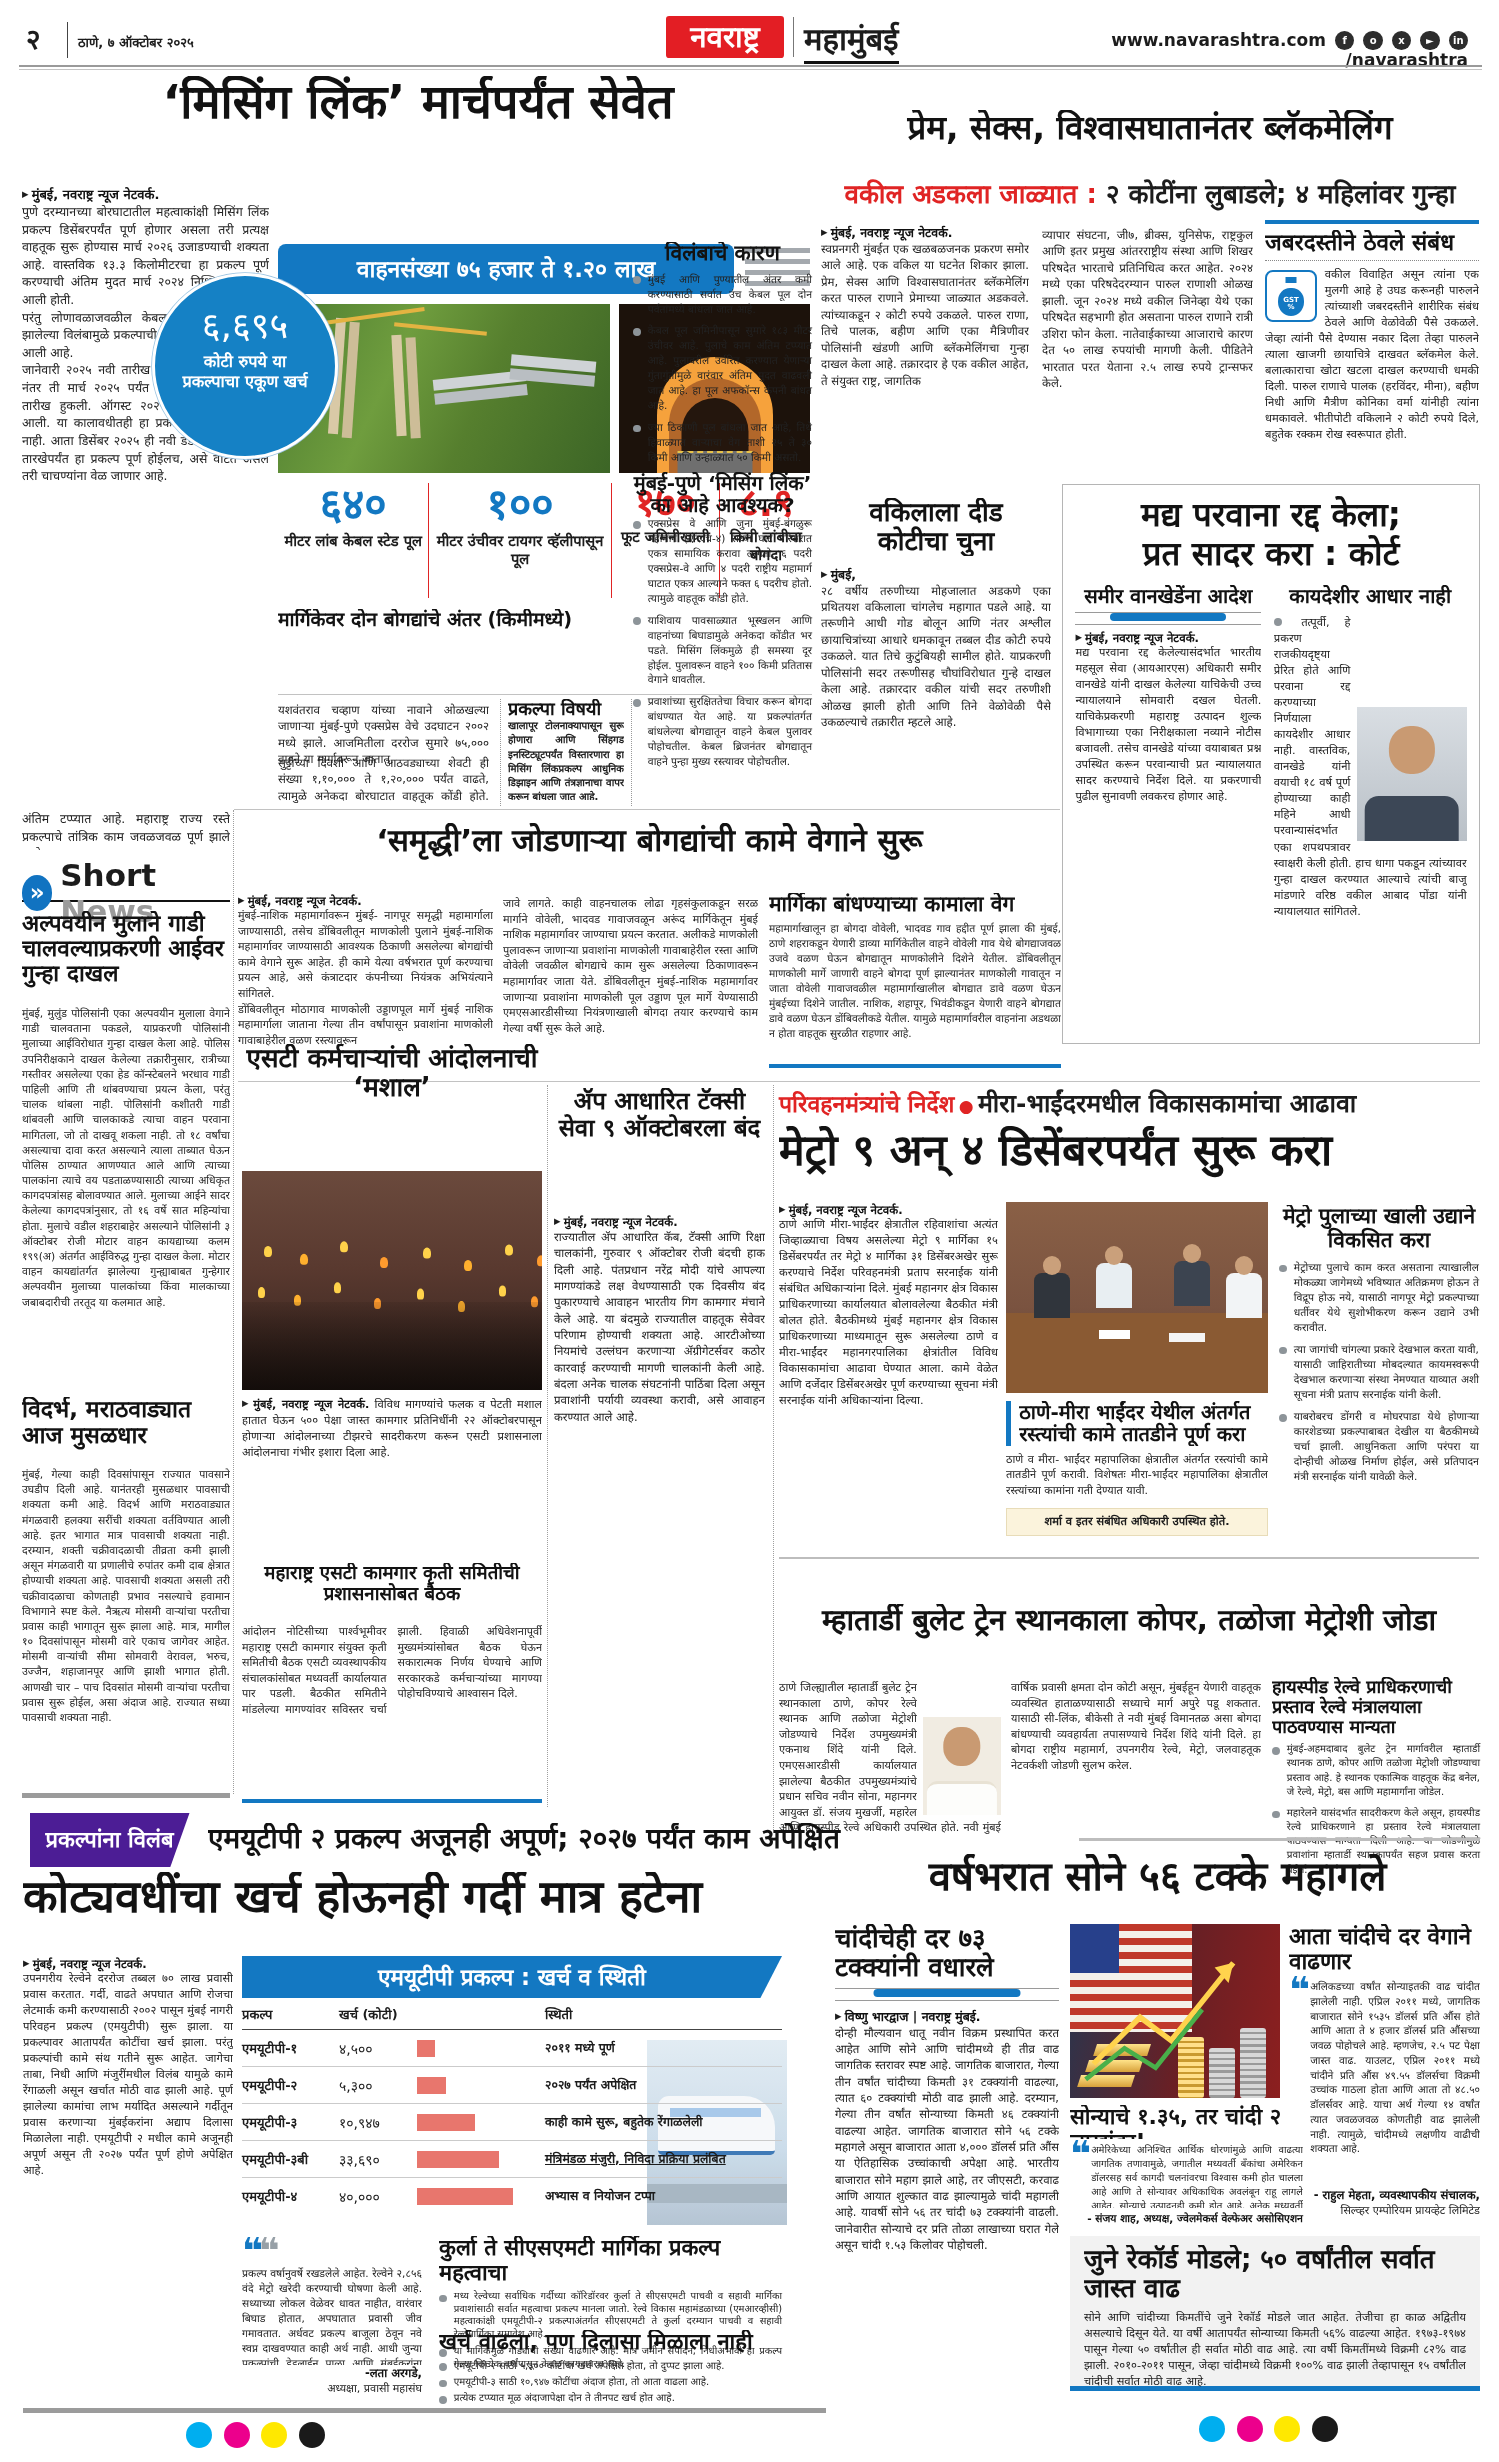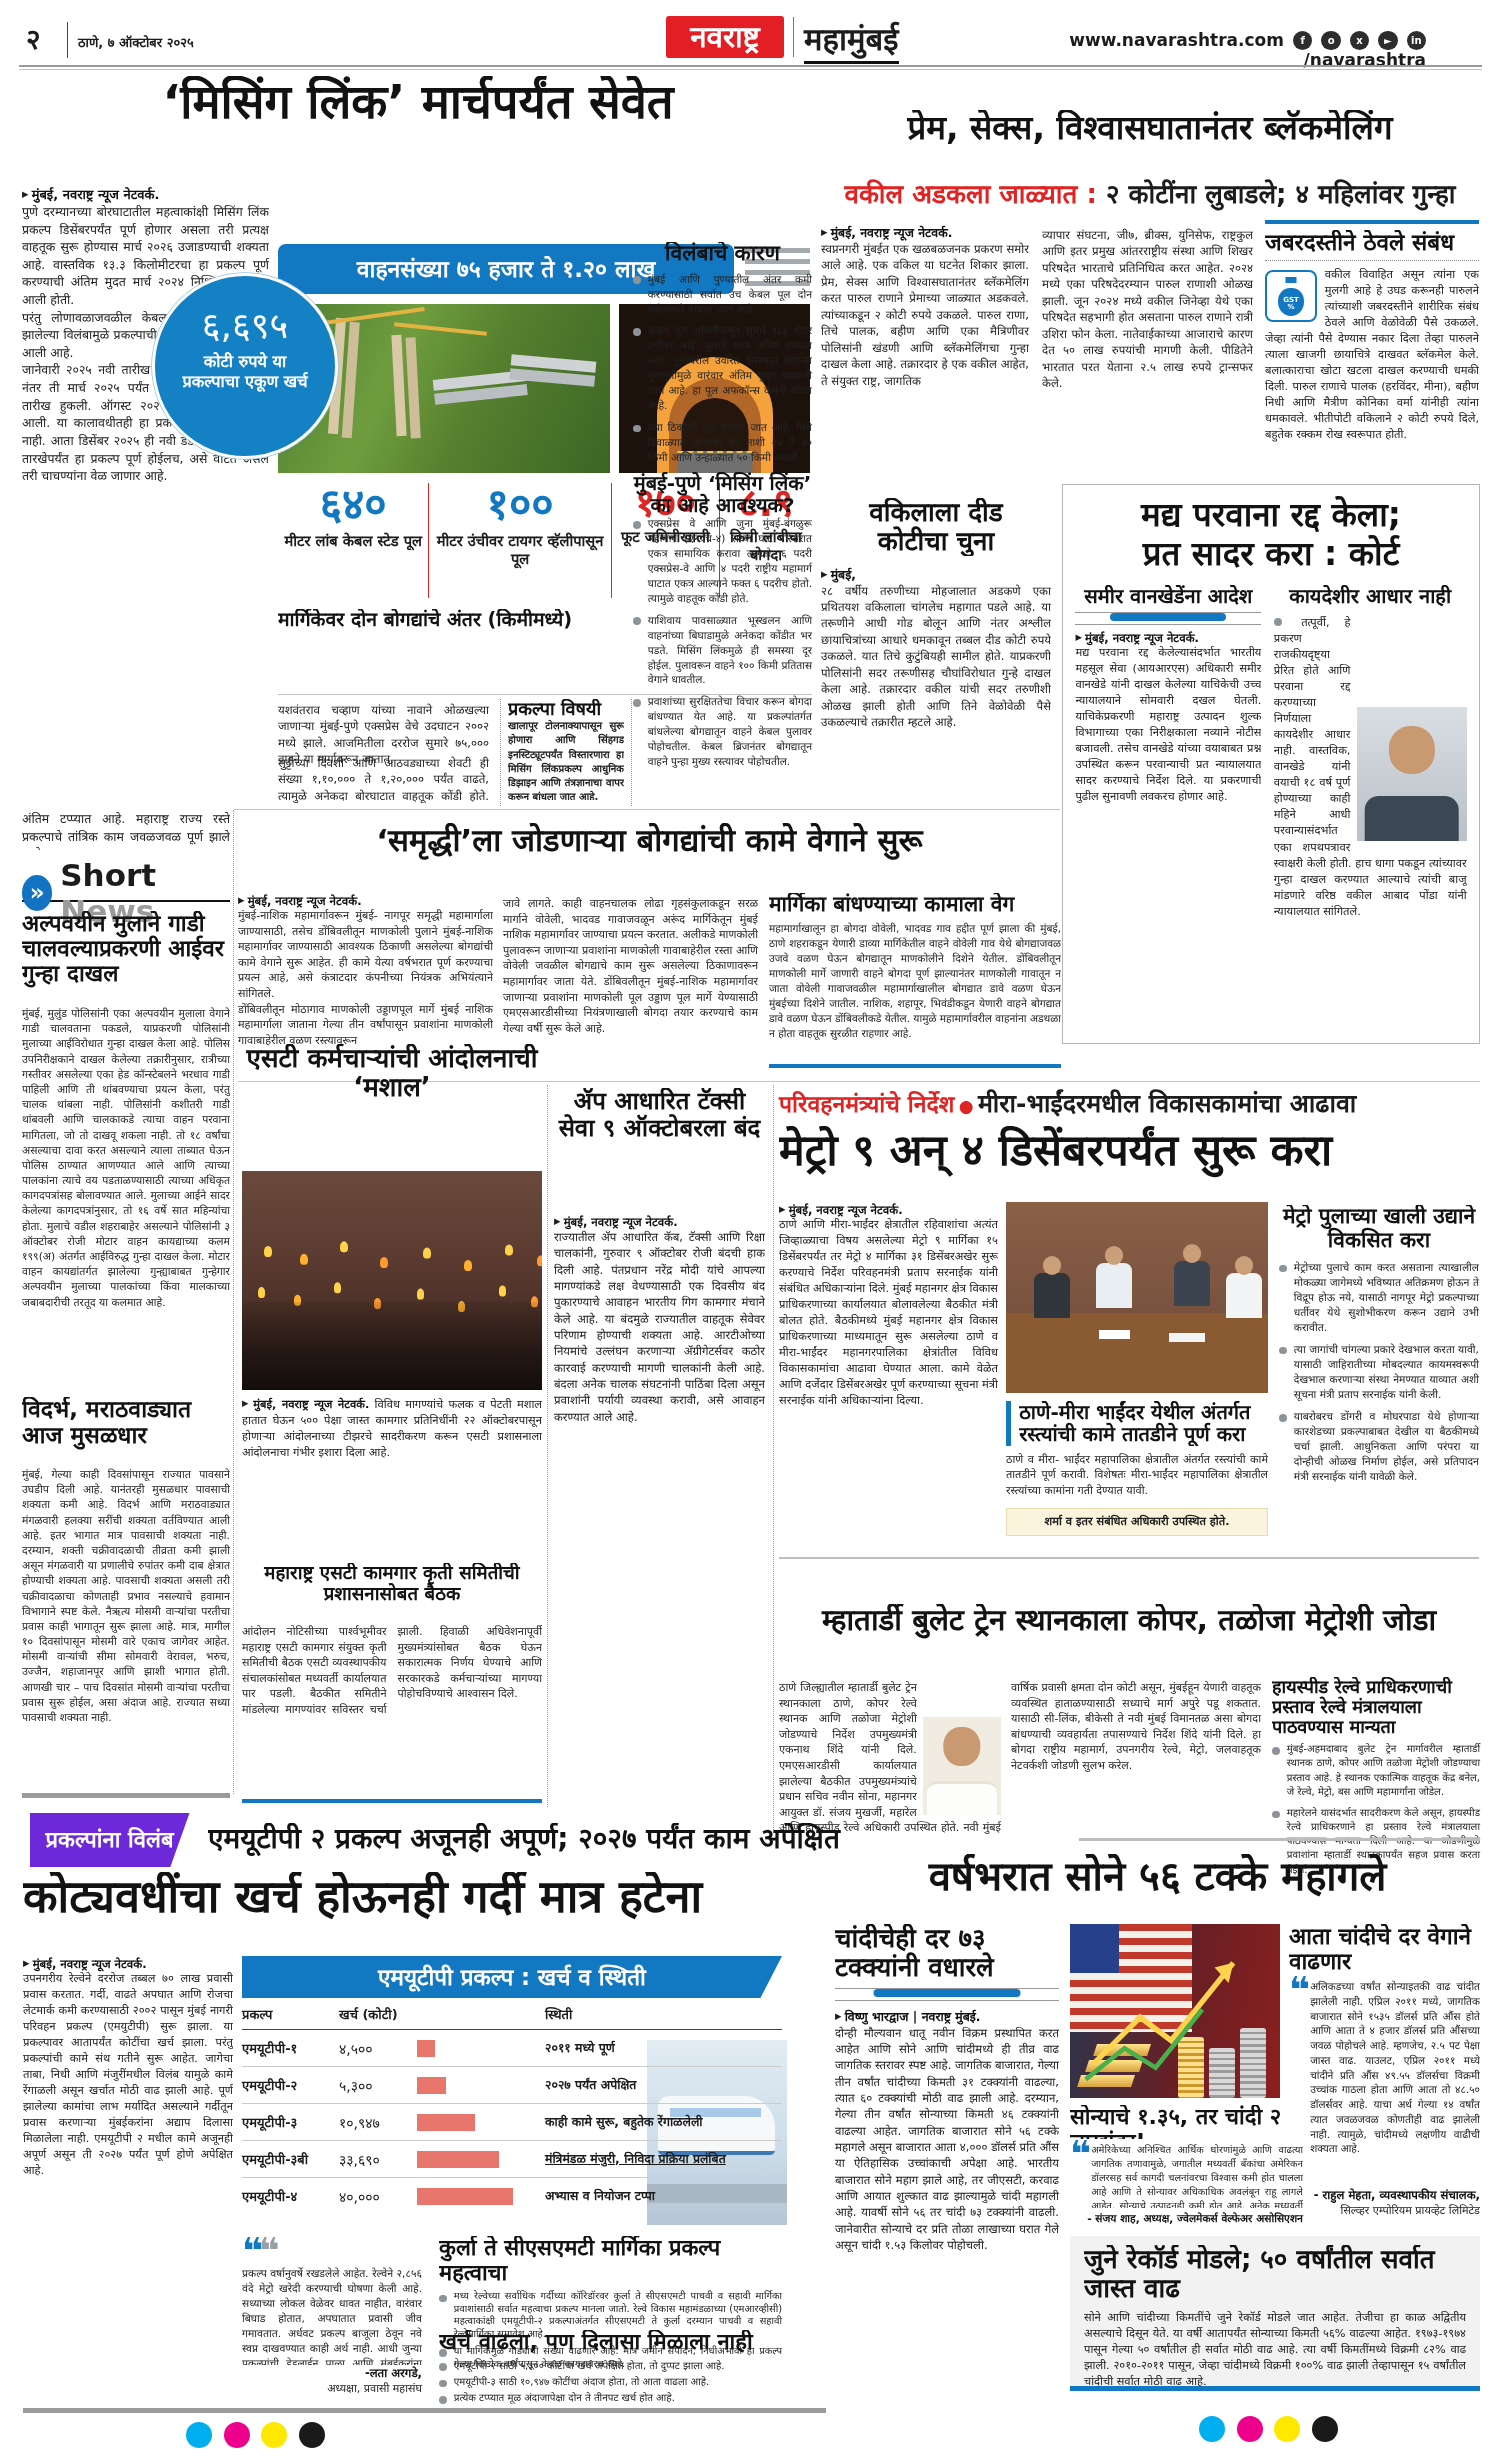--- a/index.html
+++ b/index.html
@@ -69,21 +69,21 @@
   .flag{position:absolute;left:0;top:0;width:58%;height:62%;
         background:repeating-linear-gradient(180deg,#c0392b 0 7px,#f4f0ea 7px 14px);}
   .canton{position:absolute;left:0;top:0;width:40%;height:45%;background:#27408b;}
   .gbar{position:absolute;height:12.4px;background:linear-gradient(180deg,#ffe38a,#d7a13a);transform:skewX(-18deg);}
   .coin{position:absolute;width:26px;background:repeating-linear-gradient(180deg,#d8d8d8 0 3.9px,#9a9a9a 3.9px 6.2px);border-radius:3.1px;}
   .trainimg{background:linear-gradient(180deg,#dfeaf2 0%,#c6d9e8 60%,#aebfcf 100%);}
   .trainbody{position:absolute;left:8%;top:30%;width:84%;height:30%;background:#f6f8fa;border-radius:11px 31px 4.7px 4.7px;border-bottom:4.7px solid #2b6cb0;}
   .viaduct{position:absolute;left:0;bottom:12%;width:100%;height:10%;background:#9fb0bd;}
   .shinde{background:#f1ece2;position:relative;}
   .cream{background:#fbf3dc;border:0.8px solid #e8dcb8;font-weight:700;}
-  .tag{background:#6d28d9;color:#fff;font-weight:700;clip-path:polygon(0 0,100% 0,88% 100%,0 100%);}
+  .tag{background:#4c1d95;color:#fff;font-weight:700;clip-path:polygon(0 0,100% 0,88% 100%,0 100%);}
   .circleinfo{border-radius:50%;background:#1581c5;color:#fff;text-align:center;border:3.9px solid #fff;box-shadow:0 0 0 0.8px #9bc4e2;}
   .banner{background:#1378c2;color:#fff;font-weight:700;border-radius:7.8px;}
   .menu4{background:repeating-linear-gradient(180deg,#a4a9ae 0 4.7px,transparent 4.7px 11px);}
   .bagicon{width:48px;height:48px;border:2.3px solid #1378c2;border-radius:7.8px;float:left;margin:3.1px 7.8px 3.1px 0;position:relative;}
   .bag{position:absolute;left:50%;transform:translateX(-50%);bottom:4.7px;width:26px;height:28px;background:#1378c2;border-radius:46% 46% 50% 50%;}
   .bagtie{position:absolute;left:50%;transform:translateX(-50%);top:4.7px;width:11px;height:6.2px;background:#1378c2;}
   .bagtxt{position:absolute;left:50%;transform:translateX(-50%);bottom:9.3px;color:#fff;font-size:7px;font-weight:700;line-height:1;text-align:center;}
   .snicon{width:36px;height:36px;border-radius:50%;background:#1173c1;color:#fff;font-weight:700;font-size:23px;line-height:34px;text-align:center;}
   .pill{height:7.8px;border-radius:4.7px;background:#1378c2;}
   .dl2{border-top:2.3px solid #9a9a9a;border-bottom:0.8px solid #c4c4c4;height:2.3px;}
@@ -96,21 +96,21 @@
 <div id="page">
 
   <div class="abs" style="left:26px;top:18.6px;font-size:28px;font-weight:700;">२</div>
   <div class="abs vr" style="left:67px;top:22px;height:36px;border-left:1.6px solid #444;"></div>
   <div class="abs" style="left:78px;top:33px;font-size:13px;font-weight:700;">ठाणे, ७ ऑक्टोबर २०२५</div>
 
   <div class="abs" style="left:666px;top:15.5px;width:118px;height:42px;background:#e31e24;border-radius:3.1px;color:#fff;font-size:29.5px;font-weight:700;text-align:center;line-height:43px;">नवराष्ट्र</div>
   <div class="abs vr" style="left:793px;top:17px;height:40px;border-left:1.6px solid #777;"></div>
   <div class="abs" style="left:804px;top:17px;font-size:31px;font-weight:700;border-bottom:3.9px solid #111;padding-bottom:1.6px;">महामुंबई</div>
 
-  <div class="abs" style="left:1034px;top:29.5px;width:392px;text-align:right;font-size:17px;font-weight:700;">
+  <div class="abs" style="left:1076px;top:29.5px;width:392px;text-align:right;font-size:17px;font-weight:700;">
     <span>www.navarashtra.com</span>
     <span class="sicon">f</span>
     <span class="sicon">o</span>
     <span class="sicon">x</span>
     <span class="sicon">►</span>
     <span class="sicon">in</span>
     <span>/navarashtra</span>
   </div>
   <div class="abs dl2" style="left:18.6px;top:65px;width:1463px;"></div>
 

